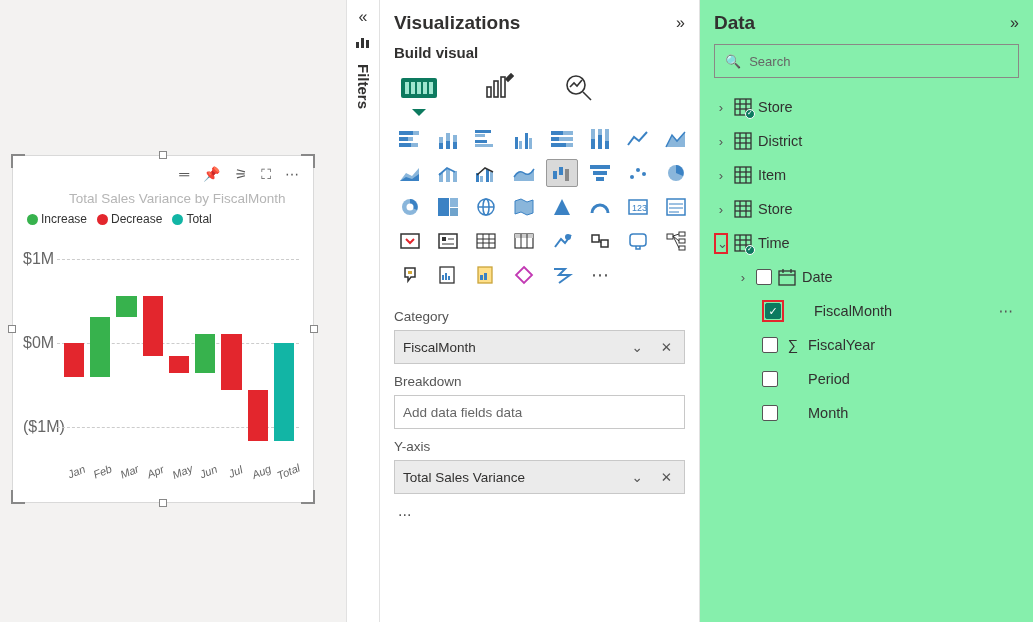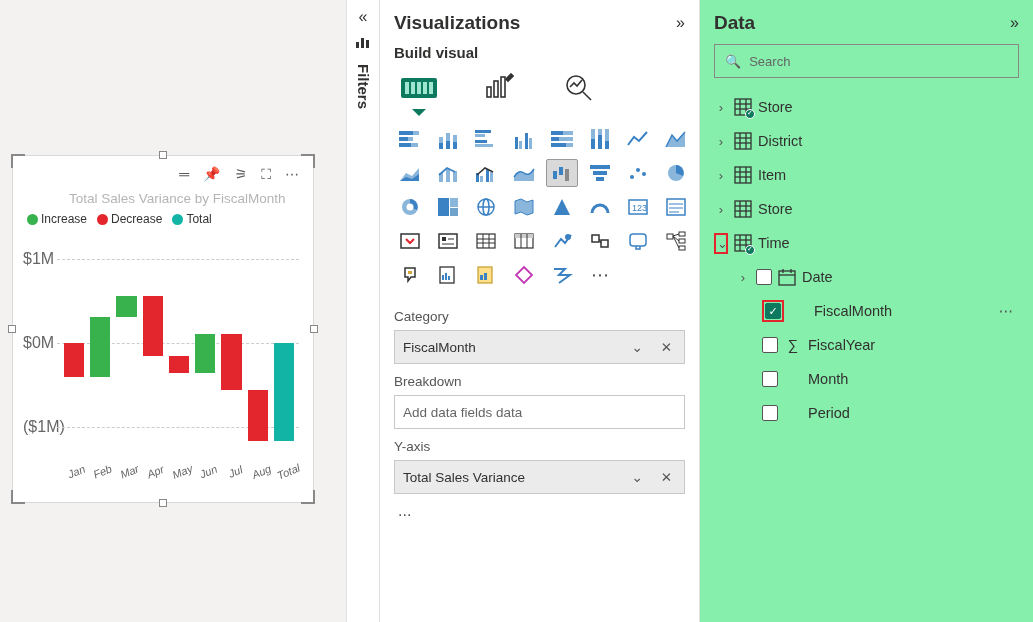--- a/index.html
+++ b/index.html
@@ -699,21 +699,21 @@
       <span class="more-dots">⋯</span>
     </div>
     <div class="tree-row indent2">
       <span class="cb"></span>
       <span style="width:18px;text-align:center">∑</span>
       <span>FiscalYear</span>
     </div>
     <div class="tree-row indent2">
       <span class="cb"></span>
       <span style="width:18px"></span>
-      <span>Month</span>
+      <span>Period</span>
     </div>
     <div class="tree-row indent2">
       <span class="cb"></span>
       <span style="width:18px"></span>
-      <span>Period</span>
+      <span>Month</span>
     </div>
   </div>
 </div>
 
 </body></html>

